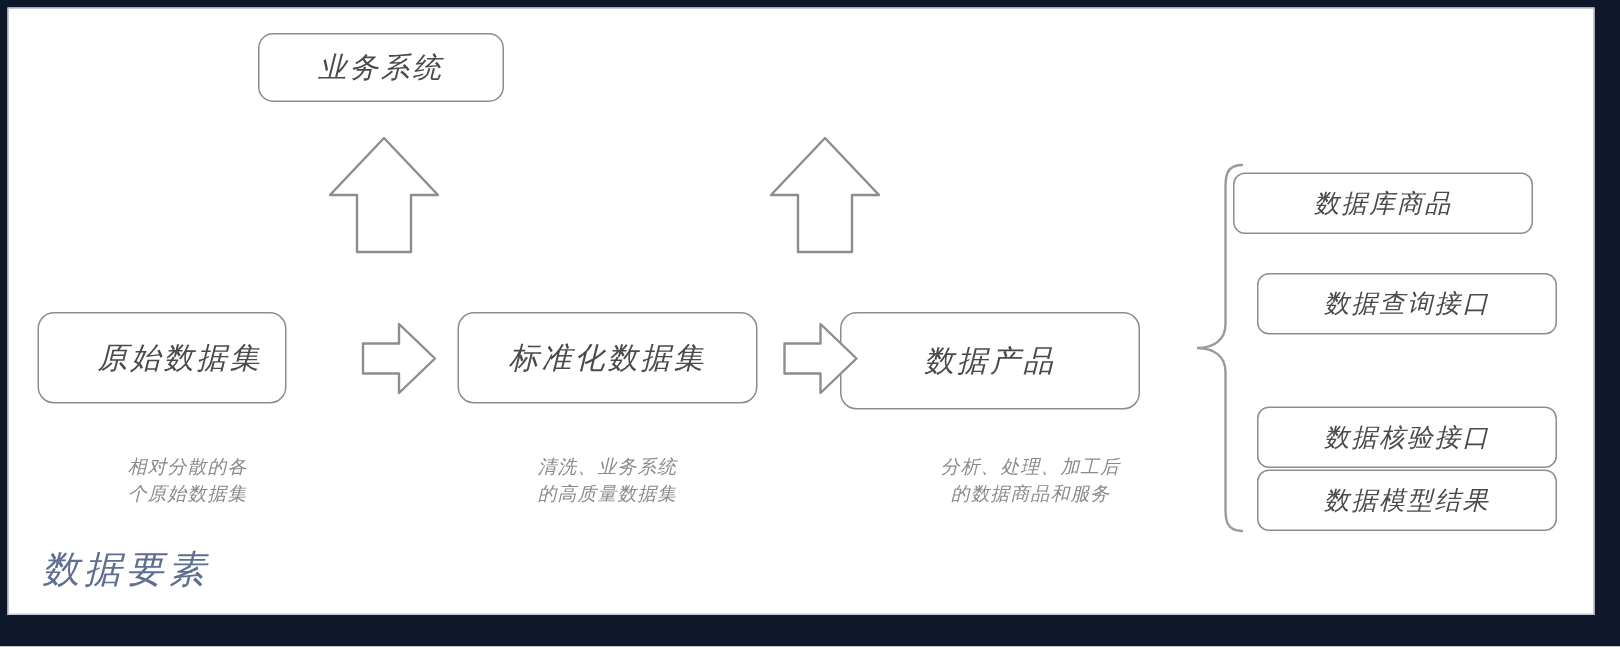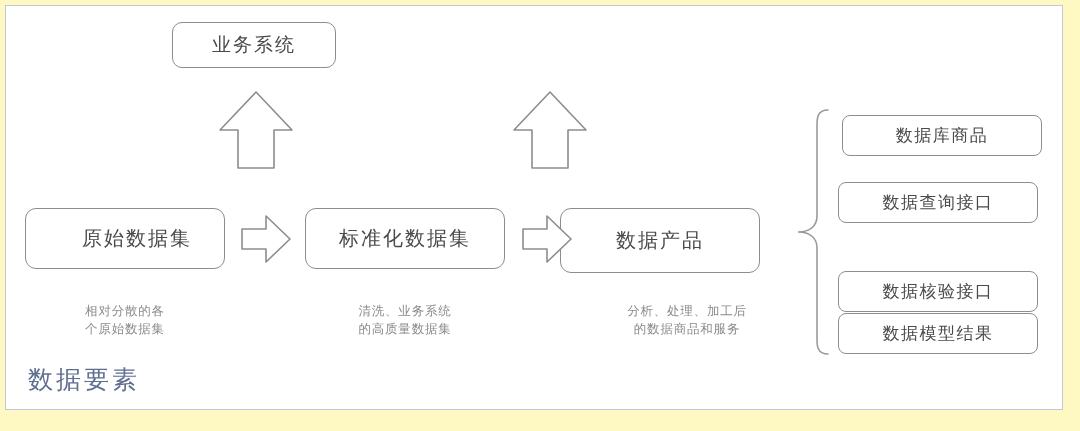--- a/index.html
+++ b/index.html
@@ -7,22 +7,23 @@
     padding: 0;
     background: #ffffff;
   }
   body {
     font-family: "DejaVu Sans", "Liberation Sans", sans-serif;
   }
   #canvas {
     position: relative;
     width: 1080px;
     height: 431px;
-    background: #fef9c3;
+    background: #0f172a;
     overflow: hidden;
+    font-style: italic;
   }
   
   .outer-frame {
     position: absolute;
     left: 5px;
     top: 5px;
     width: 1058px;
     height: 405px;
     border: 1.5px solid #c3c9d6;
     box-sizing: border-box;
@@ -102,21 +103,21 @@
       <polygon points="38,2 74,40 56,40 56,78 20,78 20,40 2,40" fill="#ffffff" stroke="#8d8d8d" stroke-width="1.6" stroke-linejoin="round"></polygon>
     </svg>
   </div>
 
   <div class="arrow" style="left:512px; top:90px;">
     <svg width="76" height="80" viewBox="0 0 76 80">
       <polygon points="38,2 74,40 56,40 56,78 20,78 20,40 2,40" fill="#ffffff" stroke="#8d8d8d" stroke-width="1.6" stroke-linejoin="round"></polygon>
     </svg>
   </div>
 
-  <div class="node main" style="left:25px; top:208px; width:200px; height:61px;padding-left:24px;">
+  <div class="node main" style="left:25px; top:208px; width:166px; height:61px;padding-left:24px;">
     <span>原始数据集</span>
   </div>
   <div class="caption" style="left:25px; top:274px; width:200px;">相对分散的各
 个原始数据集</div>
 
   <div class="node main" style="left:305px; top:208px; width:200px; height:61px;">
     <span>标准化数据集</span>
   </div>
   <div class="caption" style="left:305px; top:274px; width:200px;">清洗、业务系统
 的高质量数据集</div>
@@ -139,21 +140,21 @@
     </svg>
   </div>
 
   <div class="brace" style="left:796px; top:108px;">
     <svg width="34" height="248" viewBox="0 0 34 248">
       <path d="M32,2 C20,2 21,12 21,20 L21,108 C21,118 14,124 2,124
                C14,124 21,130 21,140 L21,228 C21,236 20,246 32,246" fill="none" stroke="#9a9a9a" stroke-width="1.6" stroke-linecap="round"></path>
     </svg>
   </div>
 
-  <div class="node listitem" style="left:842px; top:115px; width:200px; height:41px;text-align:center;">
+  <div class="node listitem" style="left:822px; top:115px; width:200px; height:41px;text-align:center;">
     <span>数据库商品</span>
   </div>
 
   <div class="node listitem" style="left:838px; top:182px; width:200px; height:41px;">
     <span>数据查询接口</span>
   </div>
 
   <div class="node listitem" style="left:838px; top:247px; width:200px; height:41px;margin-top:24px;">
     <span>数据核验接口</span>
   </div>

